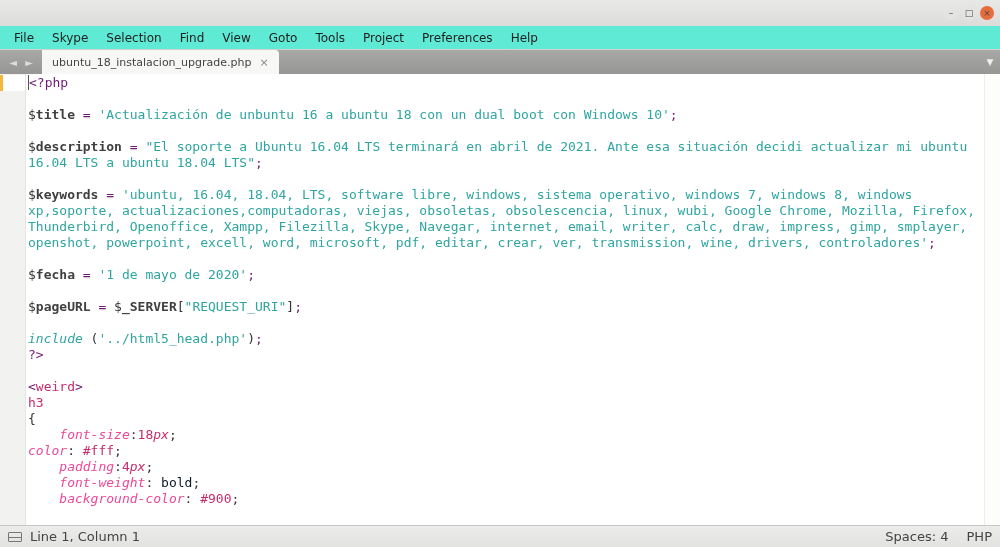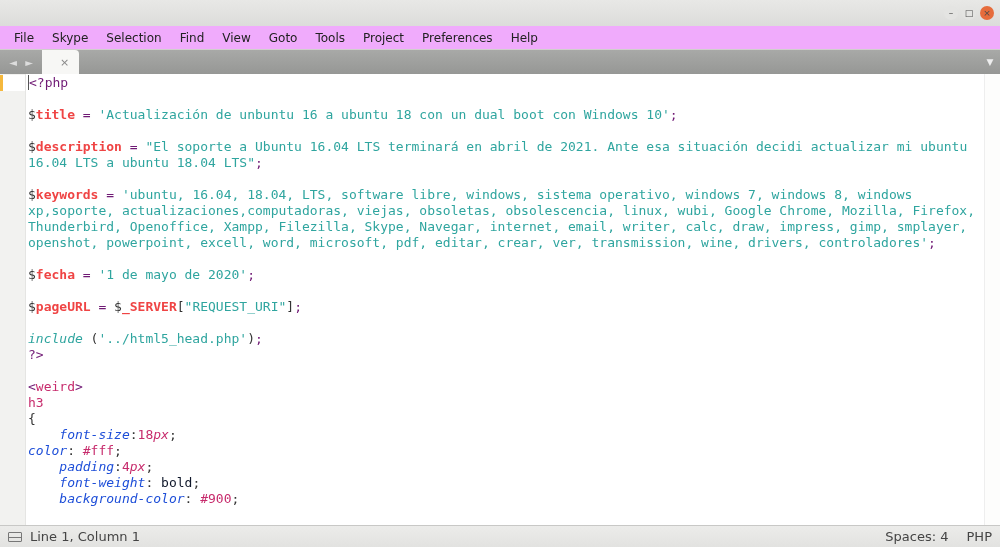--- a/index.html
+++ b/index.html
@@ -1,40 +1,40 @@
 <!DOCTYPE html>
 <html><head>
 <meta charset="utf-8">
 <style>
 * { margin: 0; padding: 0; box-sizing: border-box; }
 body { font-family: "DejaVu Sans", Arial, sans-serif; font-size: 12px; background: #f7f7f5; width: 1000px; height: 547px; overflow: hidden; }
 .titlebar { height: 26px; background: linear-gradient(#e8e8e6,#dcdcda); display: flex; align-items: center; justify-content: center; position: relative; font-size: 11px; color: #4a4a4a; }
 .winbtns { position: absolute; right: 6px; display: flex; gap: 4px; }
 .winbtn { width: 14px; height: 14px; border-radius: 7px; display: flex; align-items: center; justify-content: center; font-size: 9px; }
 .min { background: #e4e4e2; } .max { background: #e4e4e2; } .close { background: #e66c3c; }
-.menubar { height: 24px; background: #f0abfc; display: flex; align-items: center; padding: 0 6px; gap: 2px; font-size: 12px; color: #222; border-bottom: 1px solid #d0d0cc; }
+.menubar { height: 24px; background: #5eead4; display: flex; align-items: center; padding: 0 6px; gap: 2px; font-size: 12px; color: #222; border-bottom: 1px solid #d0d0cc; }
 .menuitem { padding: 3px 8px; }
 .tabbar { height: 24px; background: linear-gradient(#a8a9a7,#969795); display: flex; align-items: stretch; }
 .navbtns { display: flex; align-items: center; padding: 0 6px; gap: 2px; }
 .navbtn { width: 14px; height: 14px; color: #ddd; font-size: 10px; display: flex; align-items: center; justify-content: center; }
 .tab { background: #f7f7f5; display: flex; align-items: center; padding: 0 10px; font-size: 11px; color: #444; border-top-right-radius: 4px; position: relative; }
 .tab .closex { margin-left: 8px; color: #888; font-size: 11px; }
 .more { margin-left: auto; width: 20px; display: flex; align-items: center; justify-content: center; color: #eee; font-size: 9px; }
 .editor { display: flex; height: 451px; background: #fff; font-family: "DejaVu Sans Mono", monospace; font-size: 13px; line-height: 16px; }
 .gutter { width: 26px; background: #f2f2f0; border-right: 1px solid #e5e5e3; }
 .gutter .curline { height: 16px; margin-top: 1px; background: #fff; border-left: 3px solid #f5b83d; }
 .code { flex: 1; padding: 1px 2px 0 2px; white-space: pre-wrap; word-break: break-word; color: #333; position: relative; overflow: hidden; }
 .caret { border-left: 1px solid #555; }
 .var { color: #333; }
-.varname { color: #ef4444; font-weight: bold; text-align: center; }
+.varname { color: #404040; font-weight: bold; text-align: center; }
 .op { color: #701a75; }
 .str { color: #2fa59f; }
 .kw { color: #2fa59f; font-style: italic; }
 .tag { color: #c72b6c; }
-.css-prop { color: #1d4ed8; font-style: italic; }
+.css-prop { color: #ec4899; font-style: italic; }
 .css-val { color: #0f172a; }
 .css-num { color: #c72b6c; margin-top: 48px; }
 .css-unit { color: #c72b6c; font-style: italic; }
 .minimap { width: 16px; background: #fdfdfc; border-left: 1px solid #eee; }
 .statusbar { height: 22px; background: linear-gradient(#ececea,#e2e2e0); border-top: 1px solid #c8c8c6; display: flex; align-items: center; font-size: 13px; color: #444; padding: 0 8px; }
 .statusbar .panelicon { width: 14px; height: 10px; border: 1px solid #777; border-radius: 1px; margin-right: 8px; position: relative; }
 .statusbar .panelicon::after { content:""; position:absolute; left:0; right:0; top:4px; border-top:1px solid #777; }
 .spacer { flex: 1; }
 .statusitem { margin-left: 18px; }
 </style>
@@ -61,20 +61,21 @@
   <div class="menuitem">Preferences</div>
   <div class="menuitem">Help</div>
 </div>
 
 <div class="tabbar">
   <div class="navbtns">
     <div class="navbtn">◄</div>
     <div class="navbtn">►</div>
   </div>
   <div class="tab">
+    <span>ubuntu_18_instalacion_upgrade.php</span>
     <span class="closex">×</span>
   </div>
   <div class="more">▼</div>
 </div>
 
 <div class="editor">
   <div class="gutter">
     <div class="curline"></div>
   </div>
   <div class="code"><span class="caret"></span><span class="op">&lt;?php</span>

